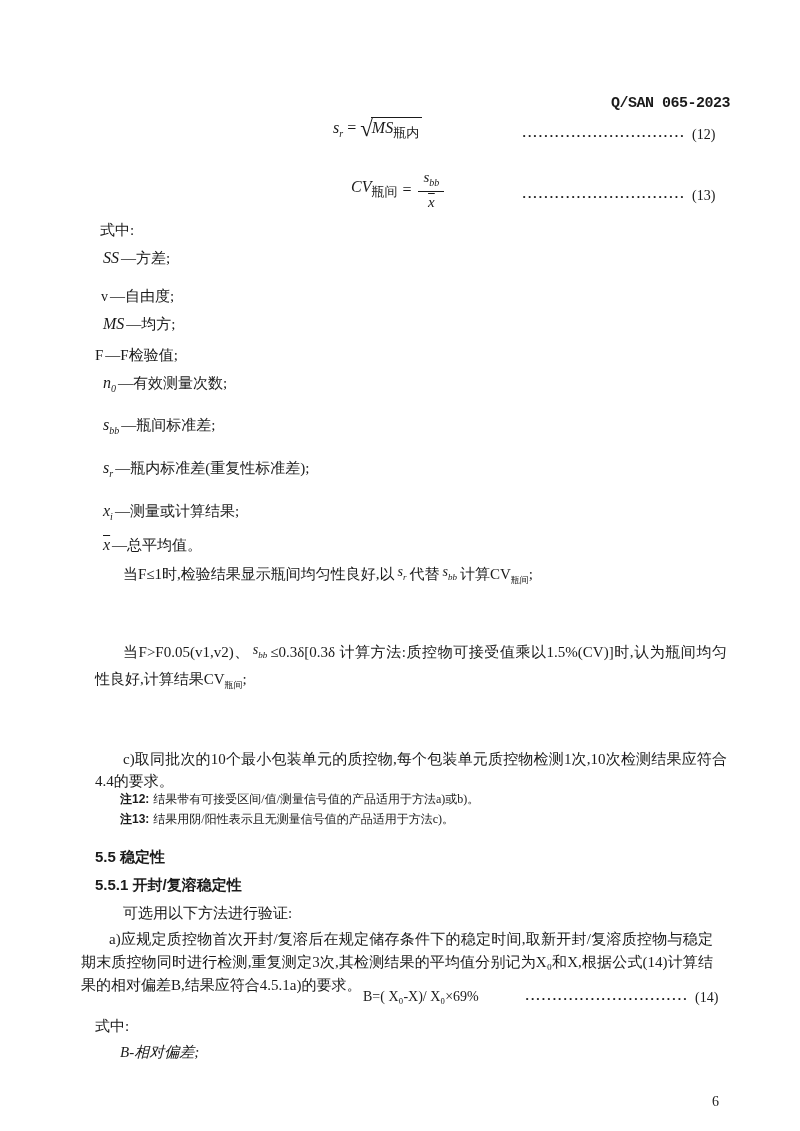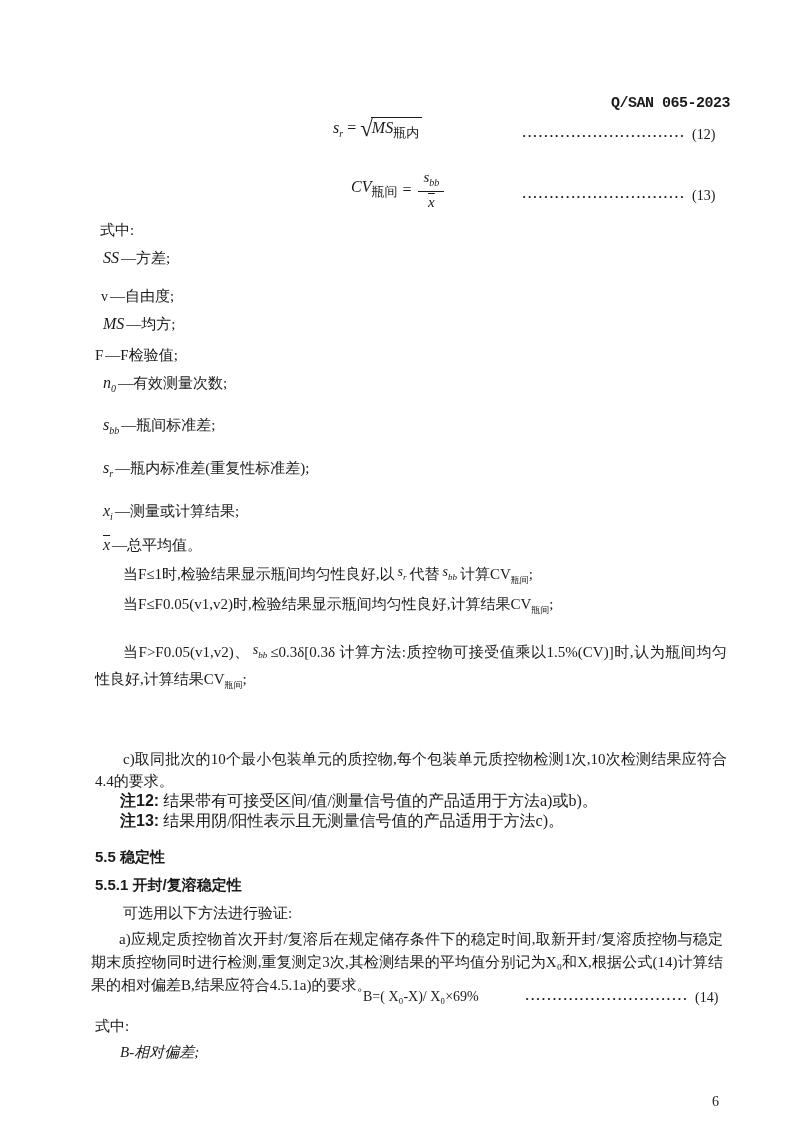--- a/index.html
+++ b/index.html
@@ -38,21 +38,21 @@
   .lh33{line-height:21px;margin-top:20px;}
   .def-row{white-space:nowrap;}
   .dsym{font-size:16px;}
   .dsym i{font-style:italic;}
   .dsym sub{font-size:10px;font-style:italic;}
   .ddesc{margin-left:2px;}
   .raisvar{position:relative;top:-3px;margin:0 3px;font-size:14px;white-space:nowrap;}
   .raisvar i{font-style:italic;}
   .raisvar sub{font-size:9px;font-style:italic;}
   .cvsub{font-size:9px;}
-  .note{font-size:16px;white-space:nowrap;}
+  .note{font-size:12px;white-space:nowrap;}
   .note .nlabel{font-weight:700;font-family:"Liberation Sans",sans-serif;margin-right:4px;}
   .heading{font-family:"Liberation Sans",sans-serif;font-weight:700;font-size:15px;white-space:nowrap;}
   .pageno{font-size:14px;}
 </style>
 </head>
 <body>
 
 <div class="page">
 
   <div class="abs doc-header">Q/SAN 065-2023</div>
@@ -83,35 +83,34 @@
   <div class="abs def-row" style="left:103px;top:315px;"><span class="dsym"><i>MS</i></span><span class="ddesc">—均方;</span></div>
   <div class="abs def-row" style="left:95px;top:346px;"><span class="dsym" style="font-size:15px;">F</span><span class="ddesc">—F检验值;</span></div>
   <div class="abs def-row" style="left:103px;top:374px;"><span class="dsym"><i>n</i><sub>0</sub></span><span class="ddesc">—有效测量次数;</span></div>
   <div class="abs def-row" style="left:103px;top:416px;"><span class="dsym"><i>s</i><sub>bb</sub></span><span class="ddesc">—瓶间标准差;</span></div>
   <div class="abs def-row" style="left:103px;top:459px;"><span class="dsym"><i>s</i><sub>r</sub></span><span class="ddesc">—瓶内标准差(重复性标准差);</span></div>
   <div class="abs def-row" style="left:103px;top:502px;"><span class="dsym"><i>x</i><sub>i</sub></span><span class="ddesc">—测量或计算结果;</span></div>
   <div class="abs def-row" style="left:103px;top:536px;"><span class="dsym"><i class="ol">x</i></span><span class="ddesc">—总平均值。</span></div>
 
   <div class="abs line" style="left:123px;top:565px;"><span>当F≤1时,检验结果显示瓶间均匀性良好,以</span><span class="raisvar"><i>s</i><sub>r</sub></span><span>代替</span><span class="raisvar"><i>s</i><sub>bb</sub></span><span>计算CV</span><sub class="cvsub">瓶间</sub><span>;</span></div>
 
-  <div class="abs line" style="left:123px;top:595px;"><span>当F≤F0.05(v1,v2)时,检验结果显示瓶间均匀性良好,计算结果CV</span><sub class="cvsub">瓶间</sub><span>;</span></div>
 
   <div class="abs par indent lh33" style="left:95px;top:622px;"><span>当F&gt;F0.05(v1,v2)、</span><span class="raisvar"><i>s</i><sub>bb</sub></span><span>≤0.3δ[0.3δ 计算方法:质控物可接受值乘以1.5%(CV)]时,认为瓶间均匀性良好,计算结果CV</span><sub class="cvsub">瓶间</sub><span>;</span></div>
 
 
   <div class="abs par indent lh22" style="left:95px;top:748px;">c)取同批次的10个最小包装单元的质控物,每个包装单元质控物检测1次,10次检测结果应符合4.4的要求。</div>
 
   <div class="abs note" style="left:120px;top:791px;"><span class="nlabel">注12:</span><span>结果带有可接受区间/值/测量信号值的产品适用于方法a)或b)。</span></div>
   <div class="abs note" style="left:120px;top:811px;"><span class="nlabel">注13:</span><span>结果用阴/阳性表示且无测量信号值的产品适用于方法c)。</span></div>
 
   <div class="abs heading" style="left:95px;top:848px;">5.5 稳定性</div>
   <div class="abs heading" style="left:95px;top:876px;">5.5.1 开封/复溶稳定性</div>
 
   <div class="abs line" style="left:123px;top:904px;">可选用以下方法进行验证:</div>
-  <div class="abs par indent lh23" style="left:91px;top:928px;">a)应规定质控物首次开封/复溶后在规定储存条件下的稳定时间,取新开封/复溶质控物与稳定期末质控物同时进行检测,重复测定3次,其检测结果的平均值分别记为X₀和X,根据公式(14)计算结果的相对偏差B,结果应符合4.5.1a)的要求。</div>
+  <div class="abs par indent lh23" style="left:81px;top:928px;">a)应规定质控物首次开封/复溶后在规定储存条件下的稳定时间,取新开封/复溶质控物与稳定期末质控物同时进行检测,重复测定3次,其检测结果的平均值分别记为X₀和X,根据公式(14)计算结果的相对偏差B,结果应符合4.5.1a)的要求。</div>
 
   <div class="abs" style="left:363px;top:989px;font-size:14px;white-space:nowrap;">B=( X₀-X)/ X₀×69%</div>
   <div class="abs eq-leader" style="left:525px;top:990px;">
     <span class="dots">······························</span>
     <span class="eqnum">(14)</span>
   </div>
 
   <div class="abs line" style="left:95px;top:1017px;">式中:</div>
   <div class="abs line" style="left:120px;top:1043px;font-style:italic;">B-相对偏差;</div>
 

